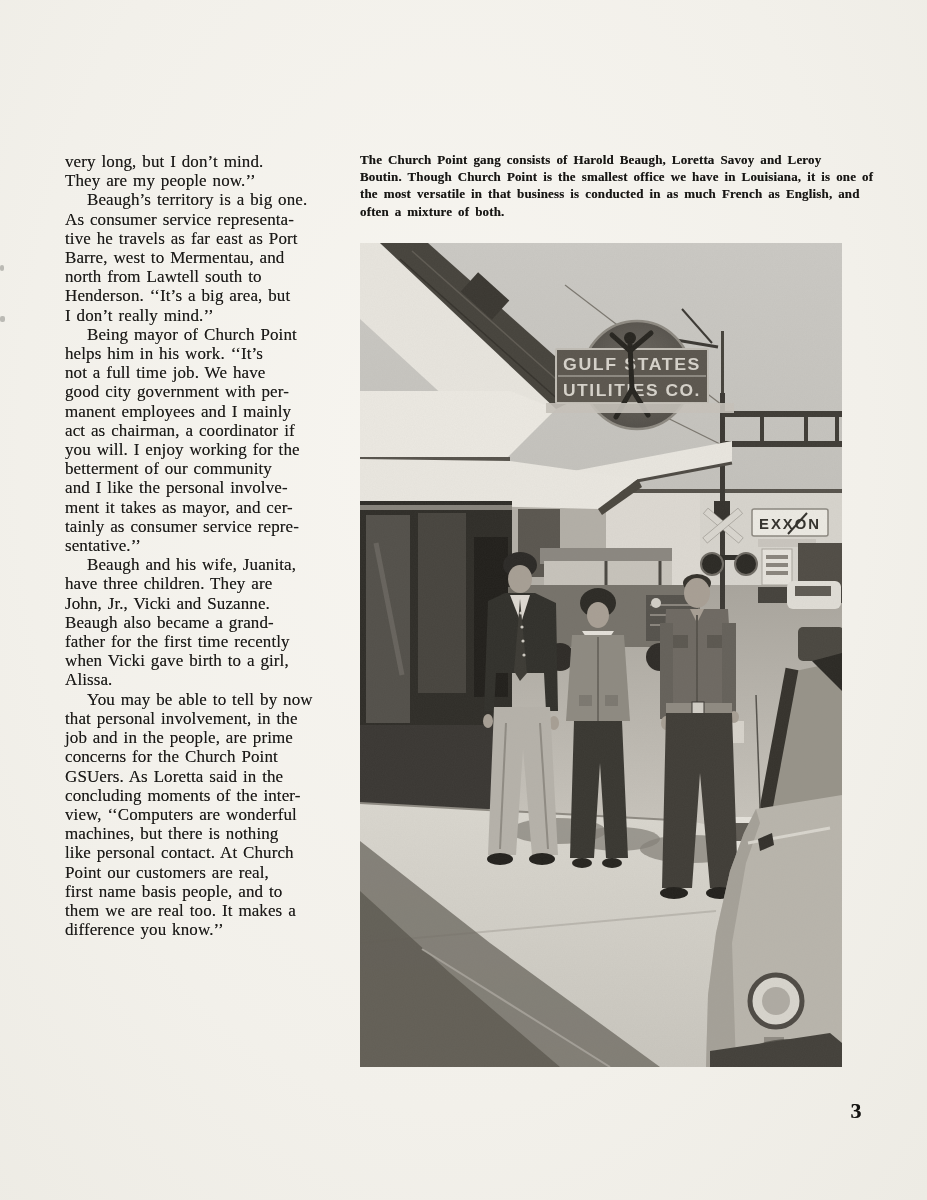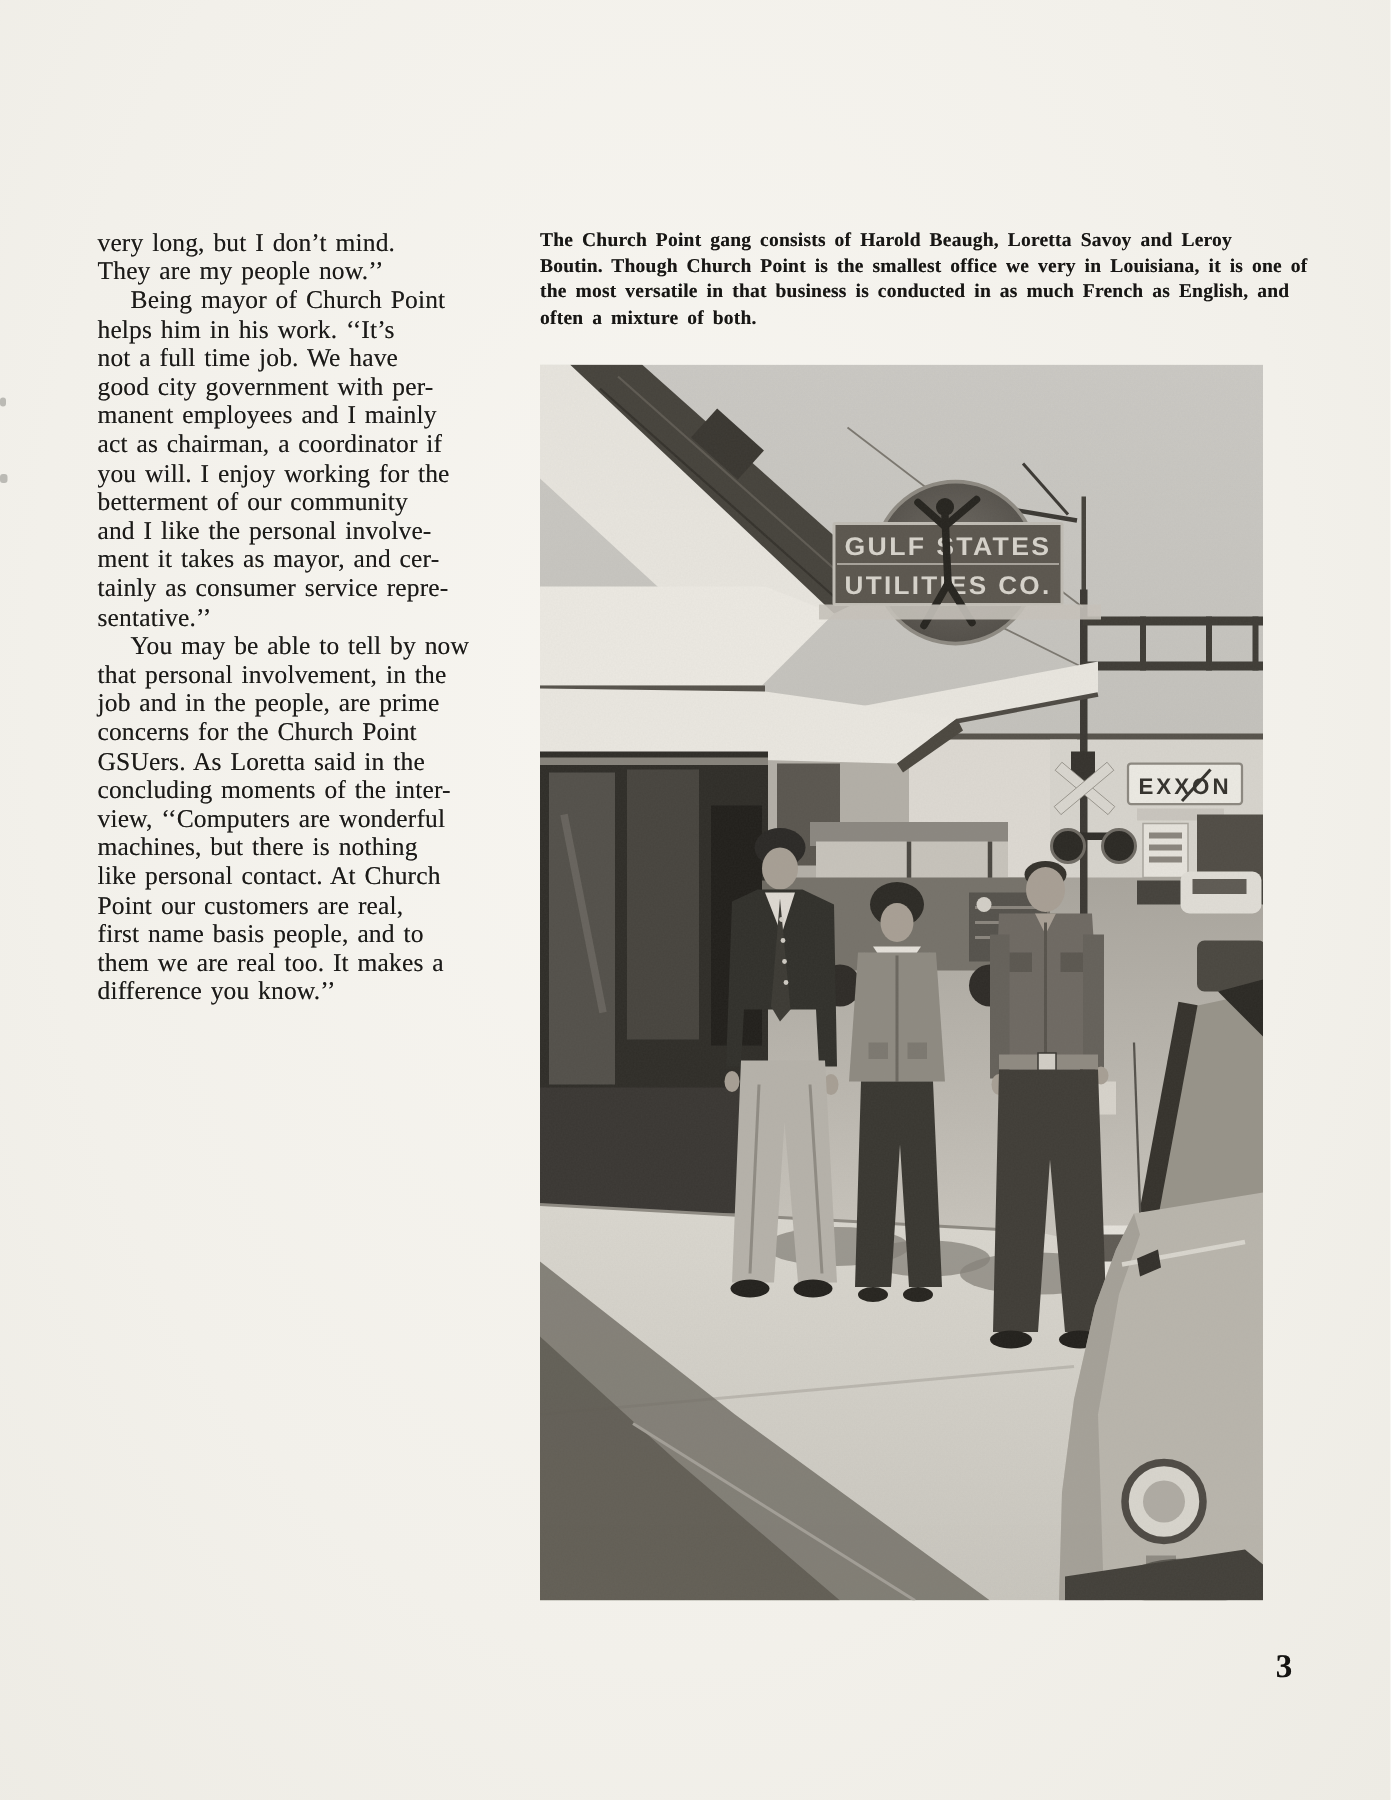--- a/index.html
+++ b/index.html
@@ -40,49 +40,63 @@
 <body>
 
 <div class="page">
 
   <div class="speck" style="left:0;top:265px;width:4px;height:6px;"></div>
   <div class="speck" style="left:0;top:316px;width:5px;height:6px;"></div>
 
   <div class="article">
     <p>very long, but I don’t mind.
 They are my people now.’’</p>
+    <p class="ind">Beaugh’s territory is a big one.
+As consumer service representa-
+tive he travels as far east as Port
+Barre, west to Mermentau, and
+north from Lawtell south to
+Henderson. ‘‘It’s a big area, but
+I don’t really mind.’’</p>
     <p class="ind">Being mayor of Church Point
 helps him in his work. ‘‘It’s
 not a full time job. We have
 good city government with per-
 manent employees and I mainly
 act as chairman, a coordinator if
 you will. I enjoy working for the
 betterment of our community
 and I like the personal involve-
 ment it takes as mayor, and cer-
 tainly as consumer service repre-
 sentative.’’</p>
+    <p class="ind">Beaugh and his wife, Juanita,
+have three children. They are
+John, Jr., Vicki and Suzanne.
+Beaugh also became a grand-
+father for the first time recently
+when Vicki gave birth to a girl,
+Alissa.</p>
     <p class="ind">You may be able to tell by now
 that personal involvement, in the
 job and in the people, are prime
 concerns for the Church Point
 GSUers. As Loretta said in the
 concluding moments of the inter-
 view, ‘‘Computers are wonderful
 machines, but there is nothing
 like personal contact. At Church
 Point our customers are real,
 first name basis people, and to
 them we are real too. It makes a
 difference you know.’’</p>
   </div>
 
   <div class="caption">The Church Point gang consists of Harold Beaugh, Loretta Savoy and Leroy
-Boutin. Though Church Point is the smallest office we very in Louisiana, it is one of
+Boutin. Though Church Point is the smallest office we have in Louisiana, it is one of
 the most versatile in that business is conducted in as much French as English, and
 often a mixture of both.</div>
 
   <div class="photo">
     <svg width="482" height="824" viewBox="0 0 482 824">
       <defs>
         <linearGradient id="skyG" x1="0" y1="0" x2="0" y2="1">
           <stop offset="0" stop-color="#cbc9c4"></stop>
             <stop offset="1" stop-color="#bfbdb7"></stop>
         </linearGradient>

